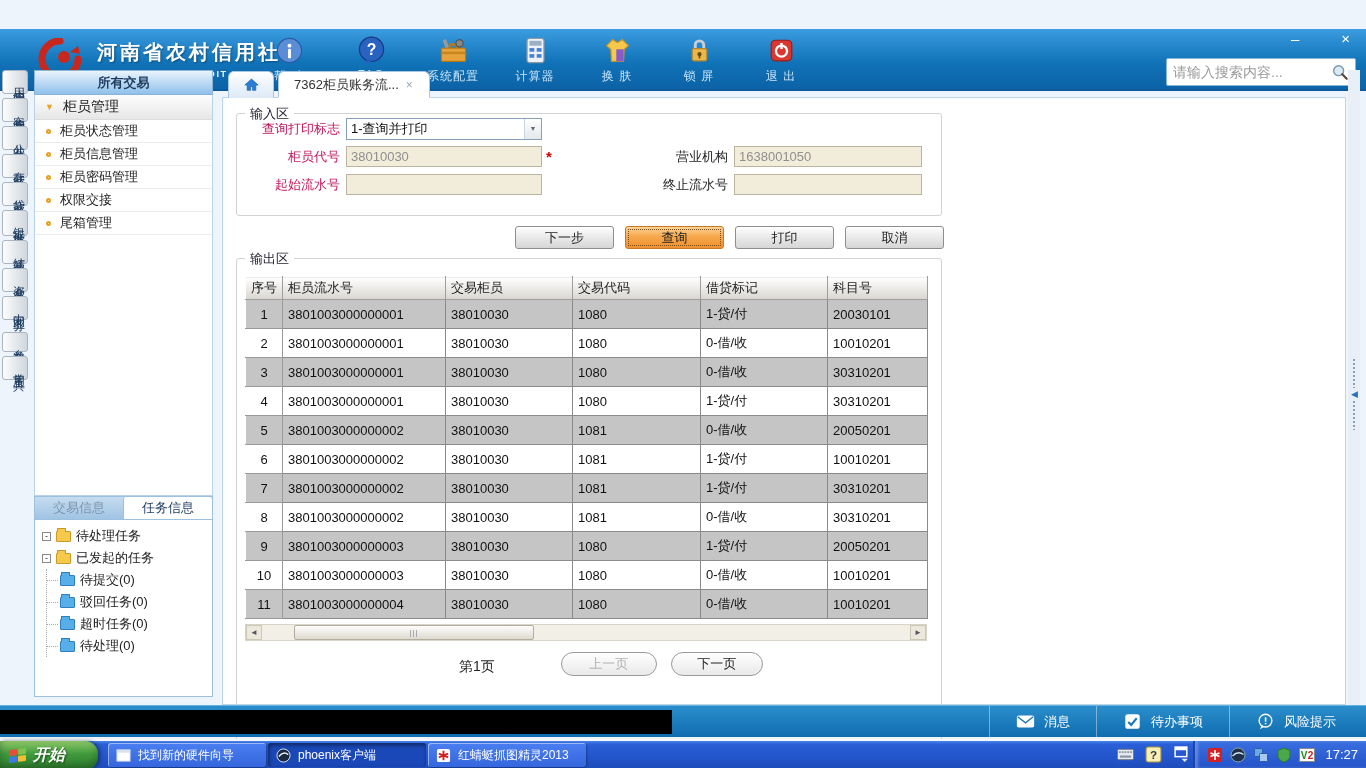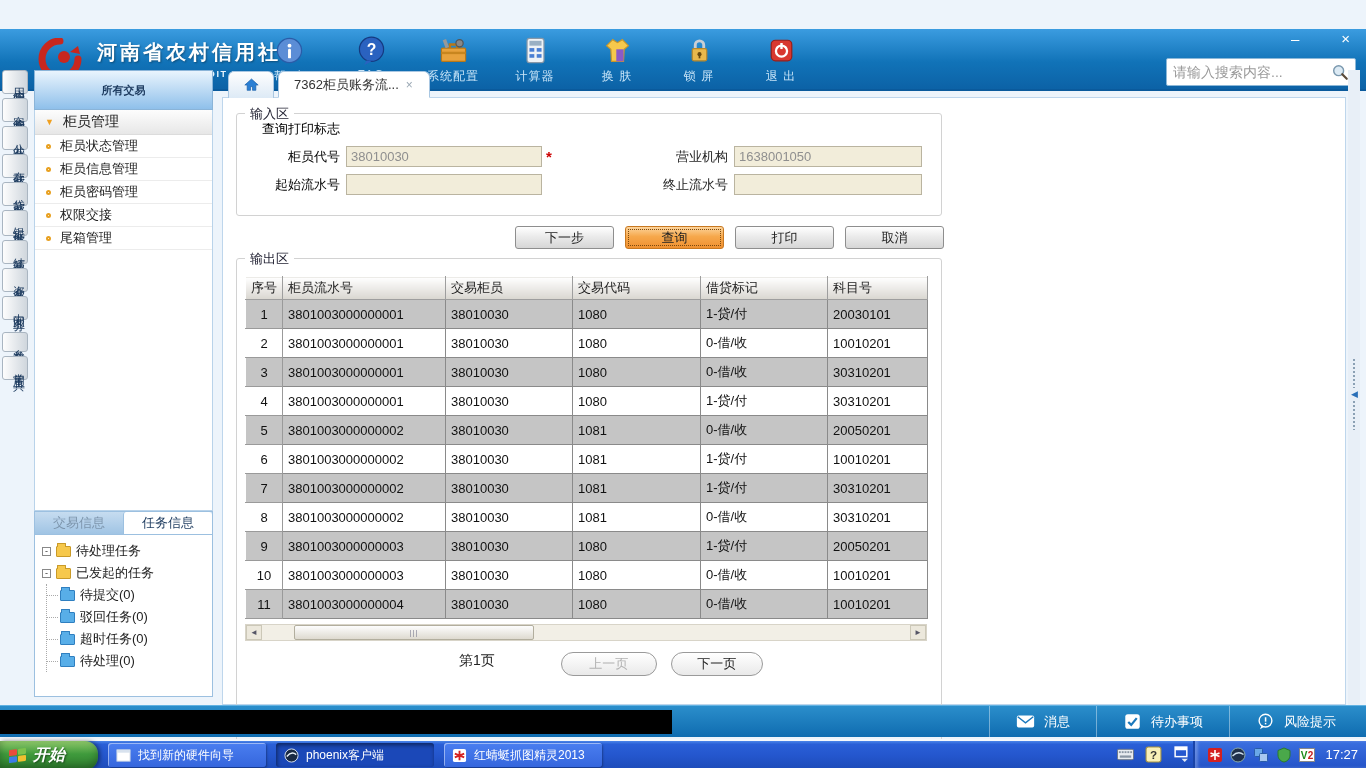--- a/index.html
+++ b/index.html
@@ -26,22 +26,22 @@
 
   
   .side-strip{position:absolute;left:0;top:68px;width:32px;display:flex;flex-direction:column;}
   .vtab{writing-mode:vertical-rl;text-orientation:upright;margin:2px 0 2px 2px;padding:7px 0;
     background:linear-gradient(to right,#fdfdfd,#cfd6dd);border:1px solid #a9b5c1;border-radius:3px;
     font-size:12px;color:#1c3a5e;letter-spacing:2px;text-align:center;cursor:pointer;width:26px;align-self:flex-start;}
   .vtab:nth-child(10){margin-top:10px;}
 
   
   .sidebar{position:absolute;left:34px;top:70px;width:179px;height:627px;display:flex;flex-direction:column;}
-  .sb-header{height:40px;background:linear-gradient(#e9f4fd,#8fc0ea);border:1px solid #8ab4d8;
-    display:flex;align-items:center;justify-content:center;font-size:11px;font-weight:bold;color:#1c3a5e;cursor:pointer;}
+  .sb-header{height:25px;background:linear-gradient(#e9f4fd,#8fc0ea);border:1px solid #8ab4d8;
+    display:flex;align-items:center;justify-content:center;font-size:13px;font-weight:bold;color:#1c3a5e;cursor:pointer;}
   .sb-menu{background:#fff;border:1px solid #b9d3ea;border-top:none;height:401px;overflow:hidden;}
   .menu-group{height:25px;background:linear-gradient(#fdfdfd,#e7e7e7);border-bottom:1px solid #dcdcdc;
     display:flex;align-items:center;padding-left:10px;gap:9px;font-size:14px;color:#222;cursor:pointer;}
   .group-arrow{color:#f0a020;font-size:9px;}
   .menu-item{height:23px;display:flex;align-items:center;padding-left:11px;gap:9px;font-size:13px;color:#222;border-bottom:1px solid #ececec;cursor:pointer;background:#fff;}
   .bullet{width:5px;height:5px;border-radius:50%;border:2px solid #e8a020;background:#fff;flex:none;}
   .sb-tabs{height:23px;display:flex;background:linear-gradient(#c6dcf0,#a0c4e4);border:1px solid #9cc0e0;border-bottom:none;}
   .sb-tab{flex:1;display:flex;align-items:center;justify-content:center;font-size:13px;color:#7d95ac;cursor:pointer;}
   .sb-tab.active{background:#fff;color:#1c3a5e;border-left:1px solid #9cc0e0;border-radius:3px 3px 0 0;}
   .sb-tree{background:#fff;border:1px solid #9cc0e0;flex:1;padding:5px 0 0 7px;overflow:hidden;}
@@ -65,21 +65,21 @@
   .tab-close{margin-left:7px;color:#9aa8b4;font-size:12px;cursor:pointer;}
   .panel{position:absolute;left:0;top:27px;width:1124px;height:608px;background:#fff;border:1px solid #bed6ec;}
 
   .fs{position:absolute;border:1px solid #d2d2d2;border-radius:3px;}
   .fs-legend{position:absolute;top:-9px;left:8px;background:#fff;padding:0 5px;font-size:13px;color:#223;}
   .fs-input{left:13px;top:15px;width:706px;height:103px;}
   .fs-output{left:13px;top:160px;width:706px;height:556px;}
 
   .frow{display:flex;align-items:center;height:27px;margin-top:1px;}
   .frow:first-child{margin-top:10px;}
-  .flabel{width:103px;text-align:right;margin-right:6px;font-size:13px;color:#000000;flex:none;}
+  .flabel{width:103px;text-align:right;margin-right:6px;font-size:13px;color:#be185d;flex:none;}
   .flabel2{width:172px;text-align:right;margin-right:6px;font-size:13px;color:#222;flex:none;}
   .select{width:196px;height:22px;background:#fff;border:1px solid #87a0b8;display:flex;align-items:center;cursor:pointer;}
   .select-value{flex:1;padding-left:4px;font-size:13px;color:#111;}
   .select-arrow{width:17px;height:100%;border-left:1px solid #c8d4de;display:flex;align-items:center;justify-content:center;font-size:7px;color:#667;background:linear-gradient(#fefefe,#e4e8ec);}
   .tinput{width:196px;height:21px;border:1px solid #bab4a0;background:#f2edda;color:#8f8f8f;font-size:13px;padding:0 4px;}
   .tinput.right{width:188px;}
   .star{color:#c00;font-weight:bold;font-size:15px;margin-left:4px;width:10px;}
   .star.hidden{visibility:hidden;}
 
   .btn-row{position:absolute;left:13px;top:128px;width:708px;display:flex;justify-content:flex-end;gap:11px;}
@@ -95,21 +95,21 @@
   .grid-table tr.even td{background:#fff;}
   .grid-table td.seq{background:#dbd7cf;text-align:center;border:1px solid;border-color:#fff #9a9a9a #9a9a9a #fff;padding:2px 1px;}
   .c0{width:37px;} .c1{width:163px;} .c2{width:127px;} .c3{width:128px;} .c4{width:127px;} .c5{width:100px;}
 
   .hscroll{width:682px;height:17px;margin:5px 0 0 8px;background:#f2efe6;border:1px solid #d8d4c8;display:flex;align-items:center;position:relative;}
   .hs-btn{width:16px;height:15px;background:#ece8dc;border:1px solid #ccc8b8;font-size:8px;color:#556;display:flex;align-items:center;justify-content:center;cursor:pointer;flex:none;}
   .hs-btn.right{margin-left:auto;}
   .hs-thumb{position:absolute;left:48px;width:240px;height:15px;background:linear-gradient(#fdfdfd,#dedad0);border:1px solid #b2ae9e;border-radius:2px;
     display:flex;align-items:center;justify-content:center;font-size:8px;color:#889;letter-spacing:1px;cursor:grab;}
 
-  .pagination{display:flex;align-items:flex-start;margin:11px 0 0 0;}
+  .pagination{display:flex;align-items:flex-end;margin:11px 0 0 0;}
   .page-label{margin-left:222px;font-size:14px;color:#222;}
   .pg-btn{height:24px;background:linear-gradient(#ffffff,#e9e9e9);border:1px solid #9a9a9a;border-radius:12px;font-size:13px;color:#222;cursor:pointer;font-family:inherit;}
   .pg-prev{margin-left:66px;width:96px;color:#b2b2b2;}
   .pg-next{margin-left:14px;width:92px;}
 
   
   .collapse-bar{position:absolute;left:1348px;top:70px;width:12px;height:635px;background:#e8eff7;}
   .collapse-handle{position:absolute;top:288px;left:3px;display:flex;flex-direction:column;align-items:center;cursor:pointer;}
   .dots{width:4px;height:30px;background-image:radial-gradient(#8aa0b4 0.8px,transparent 1px);background-size:4px 4px;}
   .collapse-arrow{color:#2a6fb8;font-size:9px;line-height:12px;}
@@ -123,21 +123,21 @@
 
   
   .taskbar{position:absolute;left:0;top:739px;width:1366px;height:29px;
     background:linear-gradient(#4a85e8,#2a5fd7 12%,#2456cd 55%,#1e4cba);border-top:2px solid #f4f8fc;}
   .start{position:absolute;left:0;top:0;width:98px;height:29px;border-radius:0 13px 13px 0;
     background:linear-gradient(#8ec86a,#3f9a3c 45%,#2e7d2e);display:flex;align-items:center;padding-left:9px;gap:7px;
     color:#fff;font-size:16px;font-weight:bold;font-style:italic;text-shadow:1px 1px 2px #1a4a1a;
     box-shadow:inset 0 -4px 8px rgba(0,0,0,.28),2px 0 4px rgba(0,0,0,.45);cursor:pointer;}
   .winflag{display:grid;grid-template-columns:8px 8px;grid-template-rows:6px 6px;gap:1px;transform:skewY(-8deg);flex:none;}
   .winflag span{border-radius:1px;}
-  .tasks{position:absolute;left:108px;top:2px;display:flex;gap:10px;}
+  .tasks{position:absolute;left:108px;top:2px;display:flex;gap:2px;}
   .task{width:158px;height:24px;border-radius:3px;background:linear-gradient(#4a7ef0,#3566dd);
     box-shadow:inset 1px 1px 0 rgba(255,255,255,.45),1px 1px 2px rgba(0,0,0,.3);color:#fff;font-size:12px;
     display:flex;align-items:center;gap:7px;padding:0 8px;cursor:pointer;white-space:nowrap;overflow:hidden;}
   .task.pressed{background:#1b48b8;box-shadow:inset 1px 2px 4px rgba(0,0,0,.5);}
   .task svg{width:15px;height:15px;flex:none;}
   .quick-icons{position:absolute;right:176px;top:0;height:100%;display:flex;align-items:center;gap:11px;}
   .tray{position:absolute;right:0;top:0;height:100%;display:flex;align-items:center;gap:7px;padding:0 8px 0 12px;
     background:linear-gradient(#3a6fe0,#2453c8);border-left:2px solid #1a44a8;box-shadow:inset 3px 0 3px rgba(255,255,255,.25);}
   .tray svg{width:16px;height:16px;cursor:pointer;}
   .quick-icons svg{width:17px;height:17px;cursor:pointer;}
@@ -329,20 +329,24 @@
       <span class="tab-close">×</span>
     </div>
   </div>
 
   <div class="panel">
 
     <div class="fs fs-input">
       <span class="fs-legend">输入区</span>
       <div class="frow">
         <span class="flabel">查询打印标志</span>
+        <div class="select">
+          <span class="select-value">1-查询并打印</span>
+          <span class="select-arrow">▼</span>
+        </div>
       </div>
       <div class="frow">
         <span class="flabel">柜员代号</span>
         <input class="tinput" readonly="" value="38010030" style="">
         <span class="star">*</span>
         <span class="flabel2">营业机构</span>
         <input class="tinput right" readonly="" value="1638001050" style="">
       </div>
       <div class="frow">
         <span class="flabel">起始流水号</span>

